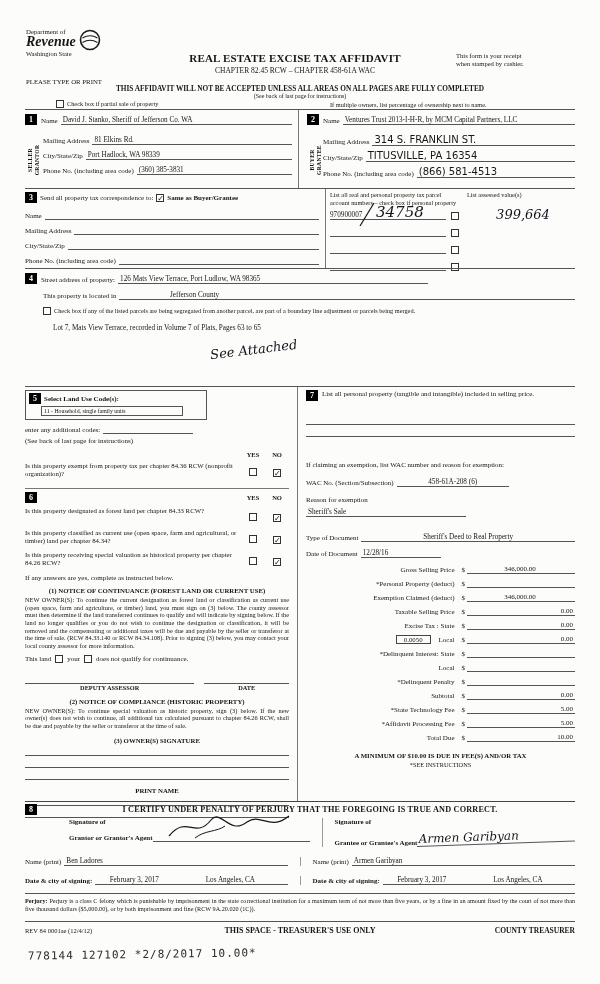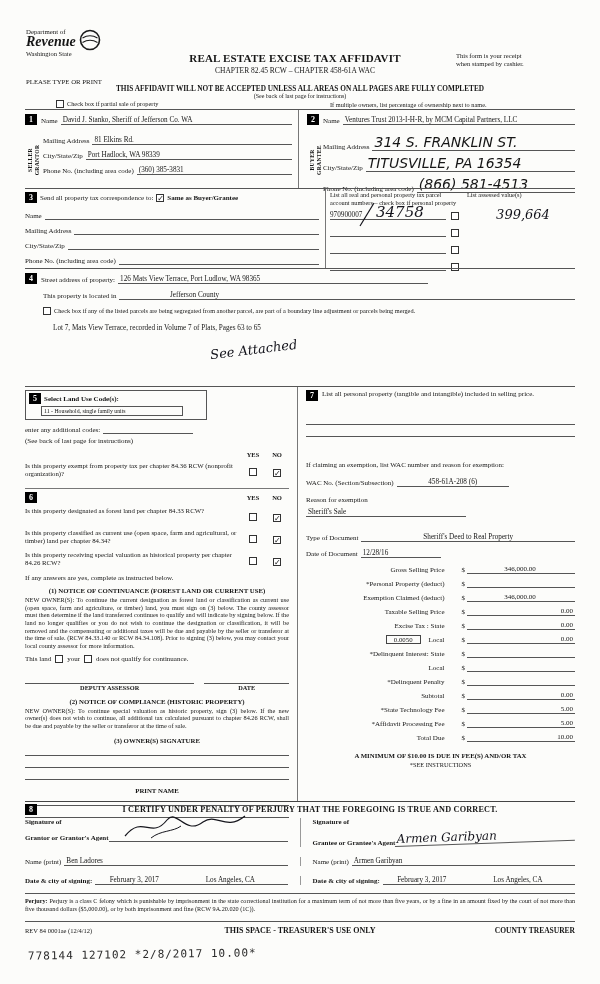--- a/index.html
+++ b/index.html
@@ -12,27 +12,27 @@
 .sm{font-size:6.3px;line-height:1.22;}
 .lbl{font-size:7px;}
 .val{font-size:7.2px;}
 .numbox{display:inline-block;min-width:12px;height:11px;background:#000;color:#fff;font-size:8px;font-weight:bold;text-align:center;line-height:11px;flex:0 0 auto;}
 .cb{display:inline-block;width:8px;height:8px;border:1px solid #333;background:#fff;font-size:8px;line-height:7px;text-align:center;color:#111;flex:0 0 auto;overflow:visible;}
 .ul{border-bottom:1px solid #555;display:inline-block;min-height:9px;}
 .frow{display:flex;align-items:flex-end;}
 .frow .lbl{white-space:nowrap;padding-right:3px;}
 .fillv{flex:1;border-bottom:1px solid #555;font-size:7.2px;padding:0 2px;min-height:9px;}
 .hw{font-family:"DejaVu Serif",serif;font-style:italic;color:#13131b;}
-.hp{font-family:"DejaVu Sans",sans-serif;font-style:italic;font-size:14px;}
+.hp{font-family:"DejaVu Sans",sans-serif;font-size:10px;}
 .sideLbl{position:absolute;transform:rotate(-90deg);transform-origin:0 0;font-size:5.6px;font-weight:bold;line-height:1.2;text-align:center;letter-spacing:.3px;}
 .qrow{display:flex;margin-top:4px;align-items:flex-start;}
 .qtext{flex:1;font-size:6.8px;line-height:1.2;}
 .qcol{width:24px;text-align:center;flex:0 0 auto;}
 .mrow{display:flex;justify-content:flex-end;align-items:flex-end;margin-top:5px;font-size:7px;}
-.mlabel{white-space:nowrap;padding-right:17px;}
+.mlabel{white-space:nowrap;padding-right:7px;}
 .dol{padding-right:2px;}
 .mline{width:108px;border-bottom:1px solid #555;text-align:right;font-size:7px;padding-right:2px;min-height:9px;}
 #money .mrow:nth-child(1) .mline,#money .mrow:nth-child(3) .mline{text-align:center;}
 .ratebox{border:1px solid #444;font-size:6.8px;padding:0 7px;margin-right:8px;}
 .sigline{border-bottom:1px solid #555;height:12px;}
 </style>
 </head>
 <body>
 
 <div class="page">
@@ -373,21 +373,21 @@
       <div class="b ctr" style="font-size:6.8px;margin-top:10px;">A MINIMUM OF $10.00 IS DUE IN FEE(S) AND/OR TAX</div>
       <div class="ctr" style="font-size:6.3px;margin-top:2px;">*SEE INSTRUCTIONS</div>
     </div>
   </div>
 
   <div class="abs" style="top:801px;left:25px;width:550px;border-top:1px solid #444;padding-top:2px;">
     <div style="display:flex;align-items:center;gap:8px;">
       <span class="numbox">8</span>
       <span class="b ctr" style="flex:1;font-size:8.2px;letter-spacing:.2px;">I CERTIFY UNDER PENALTY OF PERJURY THAT THE FOREGOING IS TRUE AND CORRECT.</span>
     </div>
-    <div style="display:flex;margin-top:3px;">
+    <div style="display:flex;margin-top:3px;margin-left:44px;">
       <div style="flex:1;position:relative;padding-right:12px;">
         <div class="lbl b">Signature of</div>
         <div style="display:flex;align-items:flex-end;margin-top:6px;">
           <span class="lbl b" style="white-space:nowrap;text-align:center;">Grantor or Grantor's Agent</span>
           <span class="fillv" style="position:relative;height:10px;">
             <svg width="130" height="30" viewBox="0 0 130 30" style="position:absolute;left:12px;top:-20px;overflow:visible;">
               <path d="M4 24 C 22 2, 30 28, 46 8 C 56 -4, 64 24, 82 10 C 96 0, 104 20, 124 4" fill="none" stroke="#15151c" stroke-width="1.2"></path>
               <path d="M30 26 C 40 18, 52 20, 60 14" fill="none" stroke="#15151c" stroke-width="1"></path>
             </svg>
           </span>

